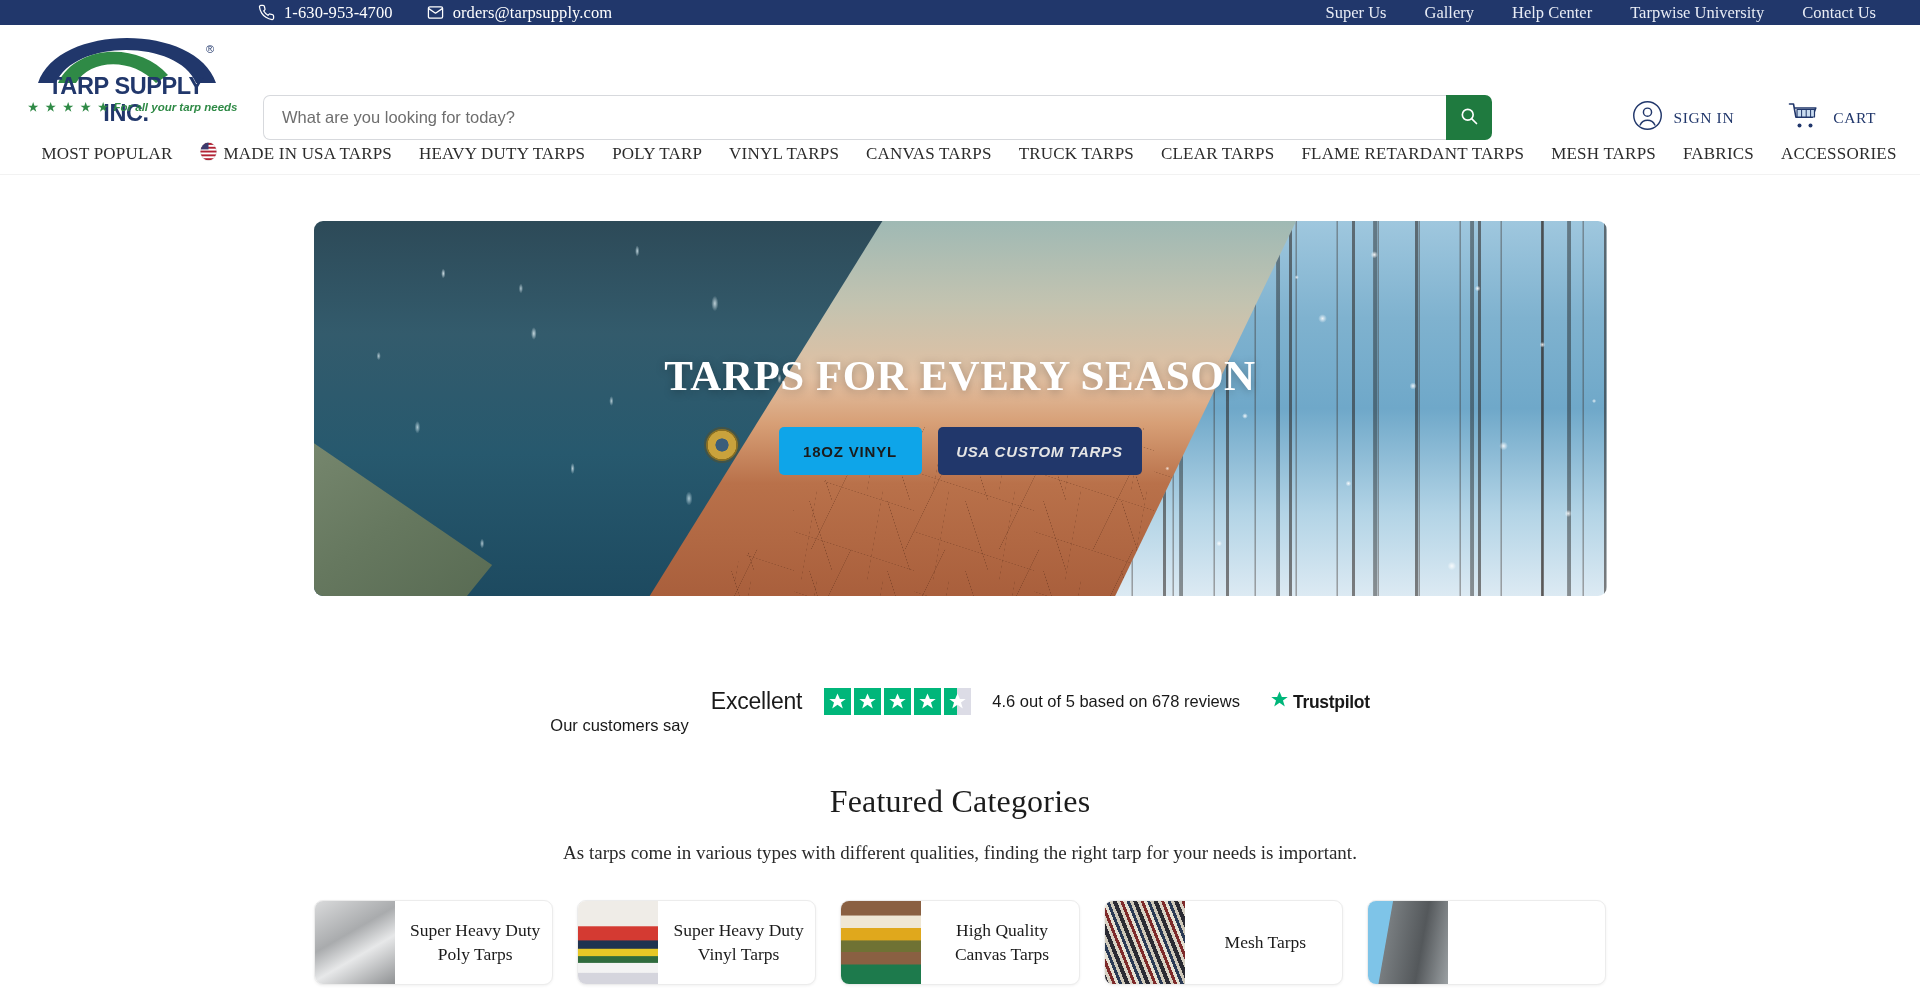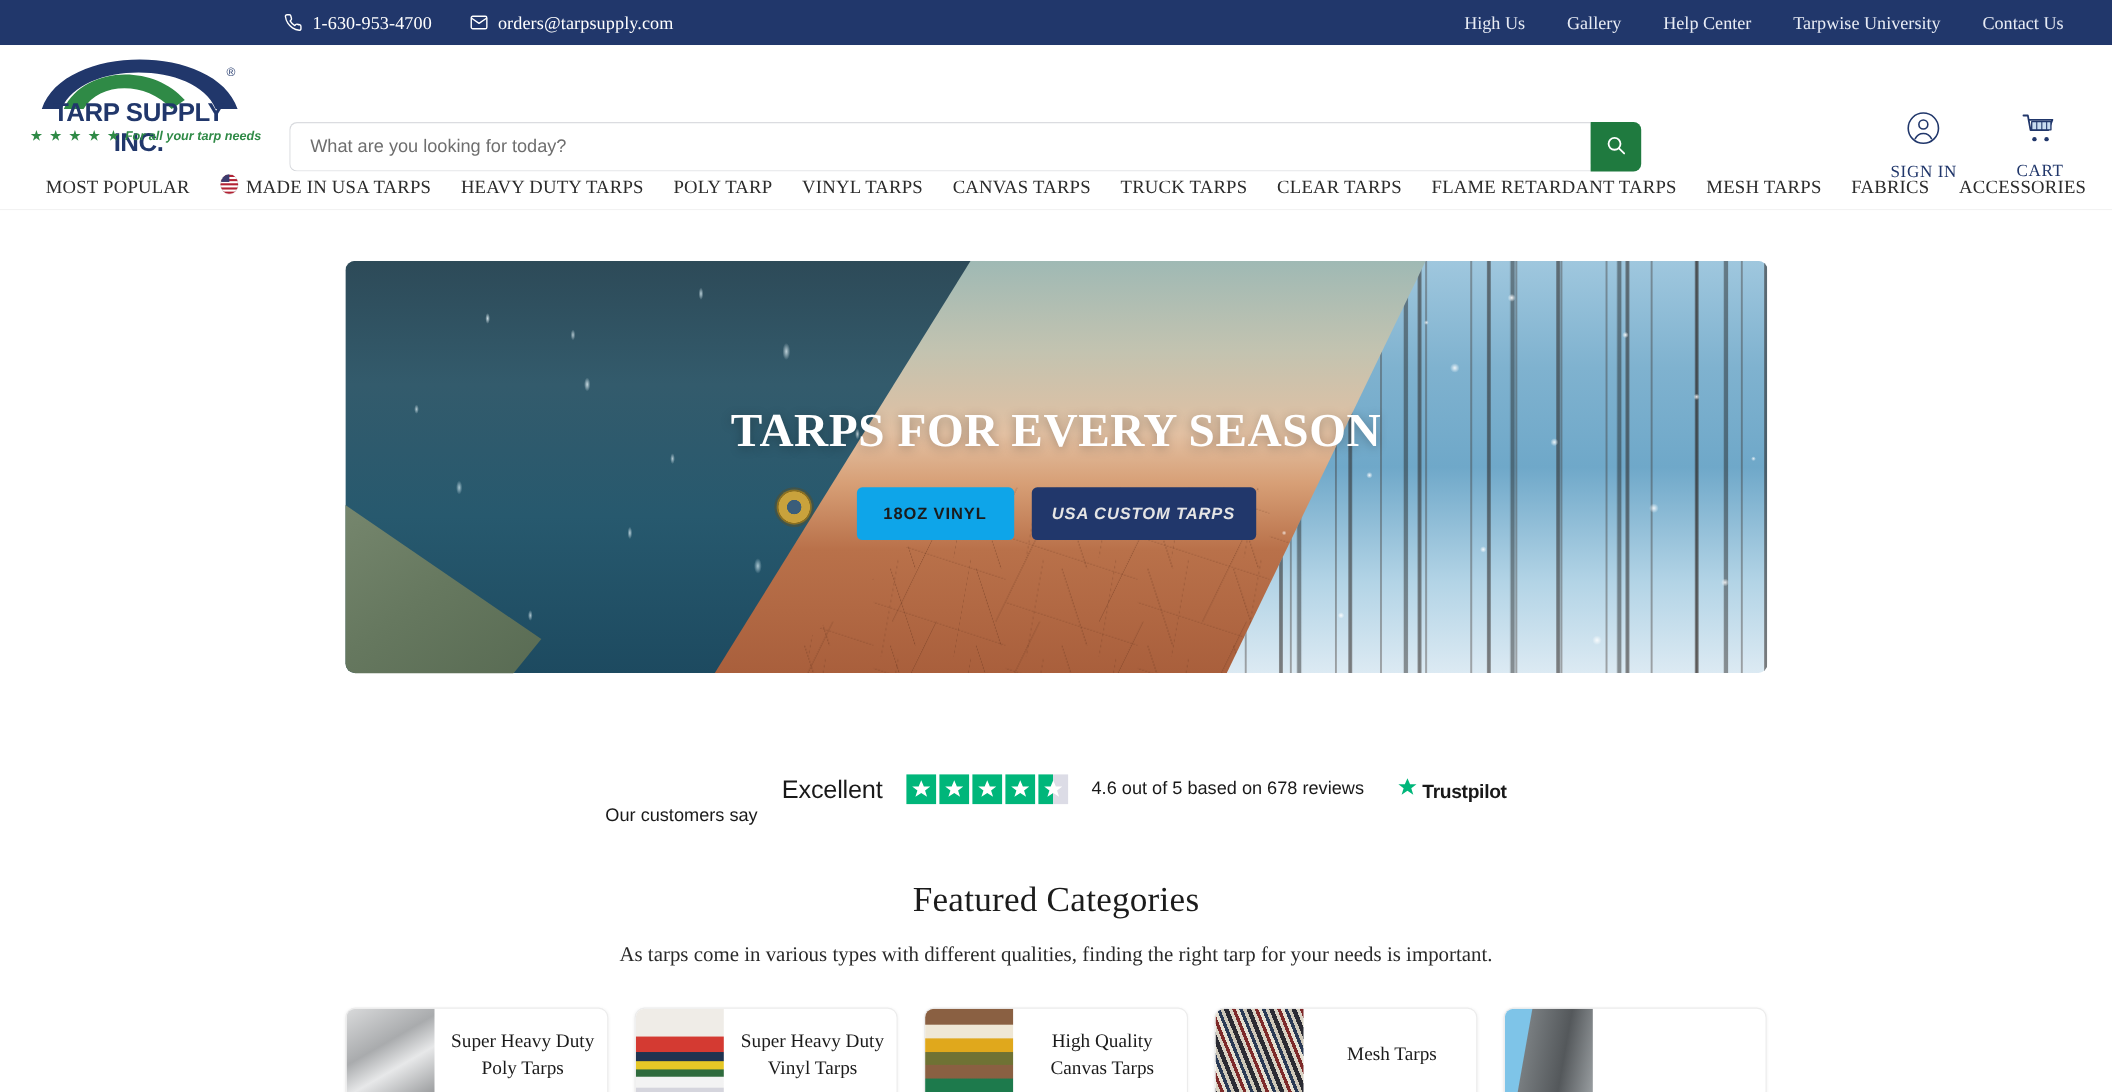--- a/index.html
+++ b/index.html
@@ -6,21 +6,21 @@
   * { box-sizing: border-box; margin: 0; padding: 0; }
   html, body {
     width: 1920px; height: 993px;
     background: #ffffff;
     font-family: "Liberation Serif", "DejaVu Serif", serif;
     overflow: hidden;
   }
 
   
   .topbar {
-    height: 41px;
+    height: 25px;
     background: #21376b;
     display: flex;
     align-items: center;
     position: relative;
   }
   .topbar-contact {
     display: flex;
     align-items: center;
     gap: 34px;
     margin-left: 258px;
@@ -131,21 +131,20 @@
   }
   .hact {
     display: flex;
     align-items: center;
     gap: 11px;
     text-decoration: none;
     color: #21376b;
     font-family: "Liberation Serif", serif;
     font-size: 15.5px;
     letter-spacing: .6px;
-    flex-direction: column;
   }
 
   
   .mainnav {
     height: 42px;
     background: #ffffff;
     display: flex;
     align-items: center;
     padding-left: 28px;
     gap: 0;
@@ -434,21 +433,21 @@
       <span>
         <svg width="17" height="17" viewBox="0 0 24 24" fill="none" stroke="#ffffff" stroke-width="1.8" stroke-linecap="round" stroke-linejoin="round">
           <rect x="2" y="4" width="20" height="16" rx="2"></rect>
           <path d="M2.5 6.5 12 13l9.5-6.5"></path>
         </svg>
       </span>
       <span>orders@tarpsupply.com</span>
     </a>
   </div>
   <div class="topbar-nav">
-    <a href="#">High Us</a>
+    <a href="#">Super Us</a>
     <a href="#">Gallery</a>
     <a href="#">Help Center</a>
     <a href="#">Tarpwise University</a>
     <a href="#">Contact Us</a>
   </div>
 </div>
 
 <div class="header">
 
   <a class="logo-wrap" href="#">

